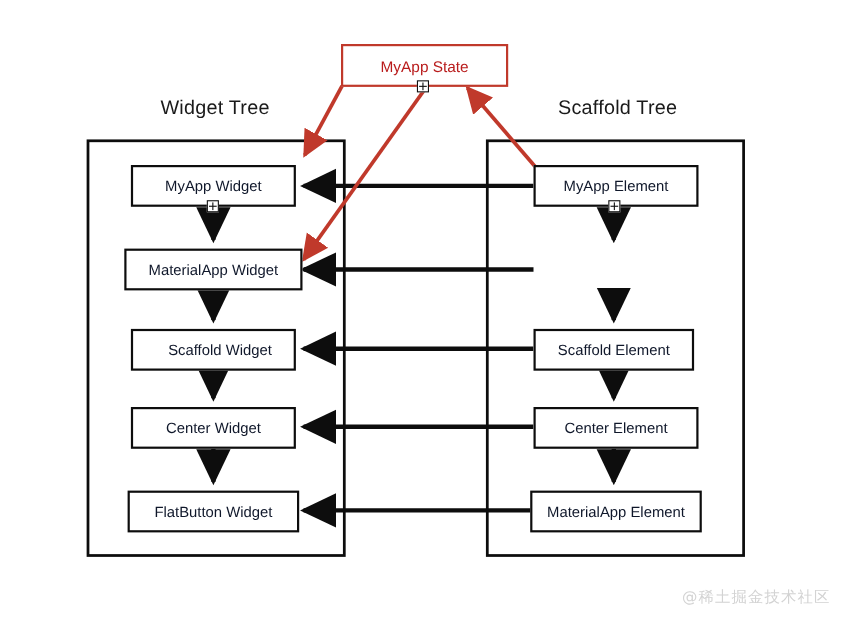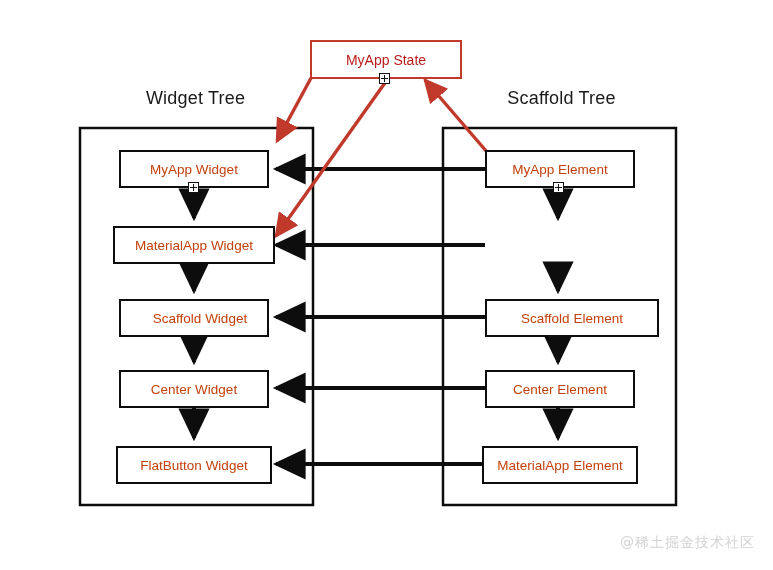--- a/index.html
+++ b/index.html
@@ -23,21 +23,21 @@
   #title-widget{left:143px;top:88px;width:105px;text-align:center;}
   #title-element{left:504px;top:88px;width:115px;text-align:center;}
 
   .node{
     position:absolute;
     box-sizing:border-box;
     border:2.5px solid #0d0d0d;
     background:#ffffff;
     display:flex;align-items:center;justify-content:center;
     font-size:13.5px;
-    color:#c2410c;
+    color:#0f172a;
     white-space:nowrap;
     z-index:3;
   }
   .state-box{
     position:absolute;
     box-sizing:border-box;
     border:2px solid #c0392b;
     background:#ffffff;
     display:flex;align-items:center;justify-content:center;
     font-size:14px;
@@ -130,21 +130,21 @@
   <div class="node" style="left:119px;top:299px;width:150px;height:38px;padding-left:12px;">Scaffold Widget</div>
 
   <div class="node" style="left:119px;top:370px;width:150px;height:38px;">Center Widget</div>
 
   <div class="node" style="left:116px;top:446px;width:156px;height:38px;">FlatButton Widget</div>
 
   <div class="node" style="left:485px;top:150px;width:150px;height:38px;">MyApp Element</div>
   <div class="plus" style="left:553px;top:182px;"></div>
 
 
-  <div class="node" style="left:485px;top:299px;width:174px;height:38px;">Scaffold Element</div>
+  <div class="node" style="left:485px;top:299px;width:146px;height:38px;">Scaffold Element</div>
 
   <div class="node" style="left:485px;top:370px;width:150px;height:38px;">Center Element</div>
 
   <div class="node" style="left:482px;top:446px;width:156px;height:38px;">MaterialApp Element</div>
 
   <div id="watermark">@稀土掘金技术社区</div>
 
 </div>
 
 </body></html>

